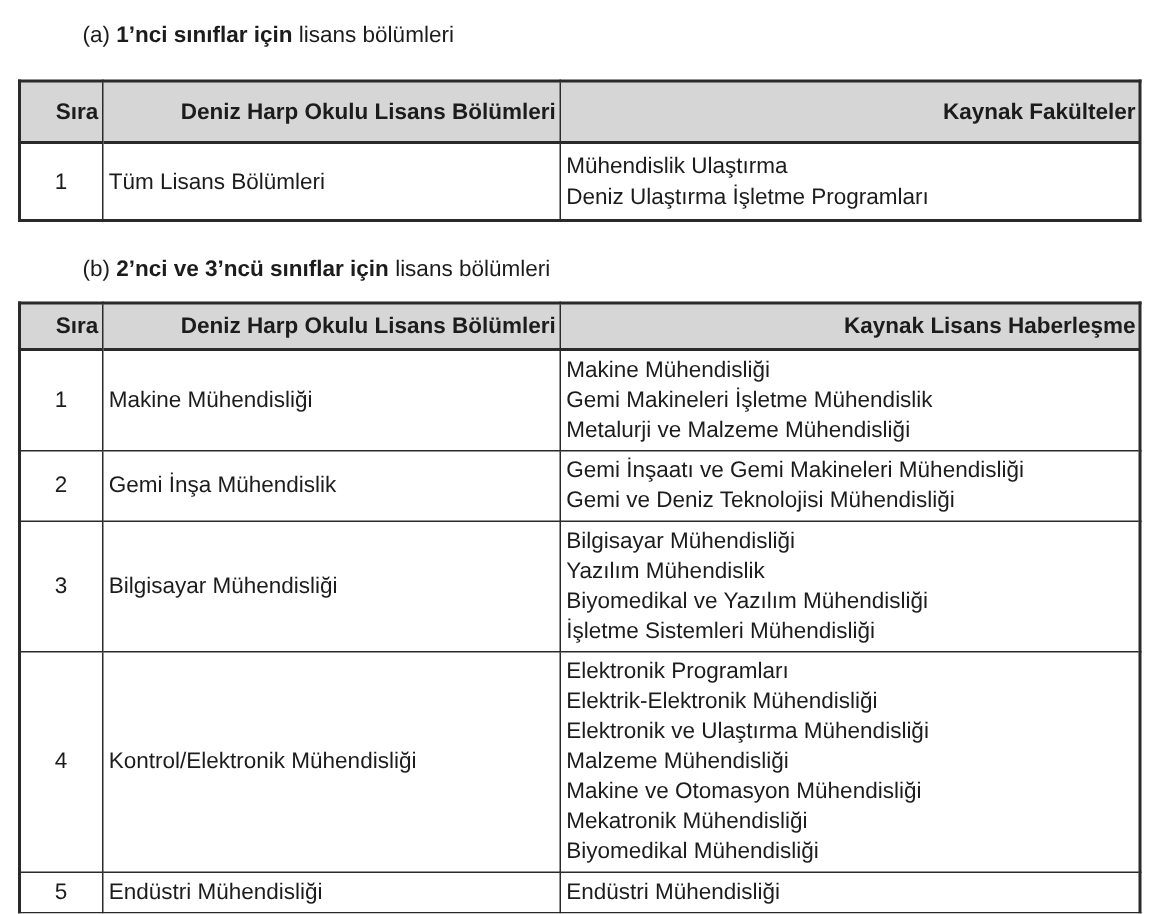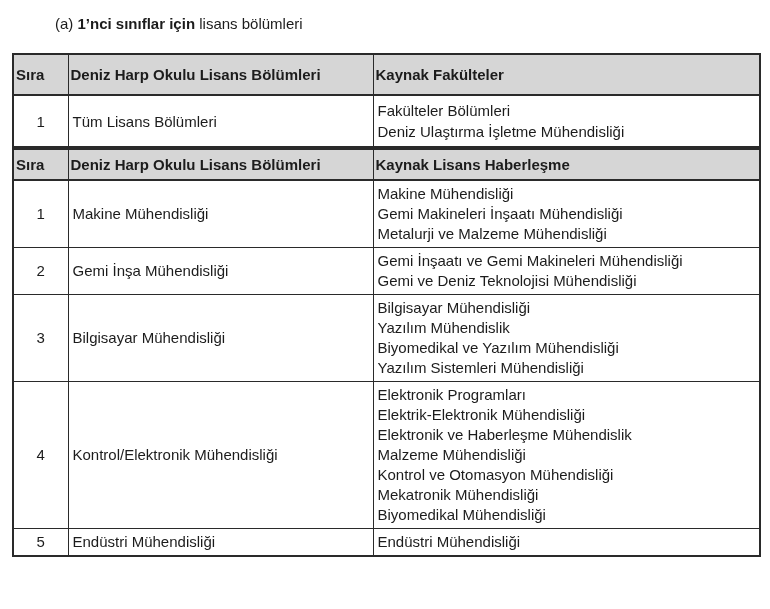--- a/index.html
+++ b/index.html
@@ -37,21 +37,21 @@
   table.doc-table td {
     border: 1px solid #2a2a2a;
     box-sizing: border-box;
   }
   table.doc-table {
     border: 2px solid #2a2a2a;
   }
   table.doc-table thead th {
     background: #d6d6d6;
     font-weight: bold;
-    text-align: left;
+    text-align: right;
     border-bottom: 2px solid #2a2a2a;
     padding: 4px 2px;
   }
   #table-a { margin-top: 20px; }
   #table-a thead th { height: 41px; }
   #table-b thead th { height: 31px; }
 
   table.doc-table td {
     padding: 3px 4px;
     vertical-align: middle;
@@ -85,78 +85,79 @@
           <th>Sıra</th>
           <th>Deniz Harp Okulu Lisans Bölümleri</th>
           <th>Kaynak Fakülteler</th>
         </tr>
     </thead>
     <tbody>
         <tr>
           <td class="c-sira">1</td>
           <td class="c-bolum">Tüm Lisans Bölümleri</td>
           <td class="c-kaynak">
-            <div>Fakülteler Bölümleri</div>
-            <div>Deniz Ulaştırma İşletme Mühendisliği</div>
+            <div>Mühendislik Ulaştırma</div>
+            <div>Deniz Ulaştırma İşletme Programları</div>
           </td>
         </tr>
       </tbody>
   </table>
 
+  <p class="heading heading-b"><span>(b) </span><span class="bold">2’nci ve 3’ncü sınıflar için</span><span> lisans bölümleri</span></p>
 
   <table id="table-b" class="doc-table">
     <colgroup>
       <col class="col-sira">
       <col class="col-bolum">
       <col class="col-kaynak">
     </colgroup>
     <thead>
       <tr>
           <th>Sıra</th>
           <th>Deniz Harp Okulu Lisans Bölümleri</th>
           <th>Kaynak Lisans Haberleşme</th>
         </tr>
     </thead>
     <tbody>
         <tr>
           <td class="c-sira">1</td>
           <td class="c-bolum">Makine Mühendisliği</td>
           <td class="c-kaynak">
             <div>Makine Mühendisliği</div>
-            <div>Gemi Makineleri İnşaatı Mühendisliği</div>
+            <div>Gemi Makineleri İşletme Mühendislik</div>
             <div>Metalurji ve Malzeme Mühendisliği</div>
           </td>
         </tr>
         <tr>
           <td class="c-sira">2</td>
-          <td class="c-bolum">Gemi İnşa Mühendisliği</td>
+          <td class="c-bolum">Gemi İnşa Mühendislik</td>
           <td class="c-kaynak">
             <div>Gemi İnşaatı ve Gemi Makineleri Mühendisliği</div>
             <div>Gemi ve Deniz Teknolojisi Mühendisliği</div>
           </td>
         </tr>
         <tr>
           <td class="c-sira">3</td>
           <td class="c-bolum">Bilgisayar Mühendisliği</td>
           <td class="c-kaynak">
             <div>Bilgisayar Mühendisliği</div>
             <div>Yazılım Mühendislik</div>
             <div>Biyomedikal ve Yazılım Mühendisliği</div>
-            <div>Yazılım Sistemleri Mühendisliği</div>
+            <div>İşletme Sistemleri Mühendisliği</div>
           </td>
         </tr>
         <tr>
           <td class="c-sira">4</td>
           <td class="c-bolum">Kontrol/Elektronik Mühendisliği</td>
           <td class="c-kaynak">
             <div>Elektronik Programları</div>
             <div>Elektrik-Elektronik Mühendisliği</div>
-            <div>Elektronik ve Haberleşme Mühendislik</div>
+            <div>Elektronik ve Ulaştırma Mühendisliği</div>
             <div>Malzeme Mühendisliği</div>
-            <div>Kontrol ve Otomasyon Mühendisliği</div>
+            <div>Makine ve Otomasyon Mühendisliği</div>
             <div>Mekatronik Mühendisliği</div>
             <div>Biyomedikal Mühendisliği</div>
           </td>
         </tr>
         <tr>
           <td class="c-sira">5</td>
           <td class="c-bolum">Endüstri Mühendisliği</td>
           <td class="c-kaynak">
             <div>Endüstri Mühendisliği</div>
           </td>

